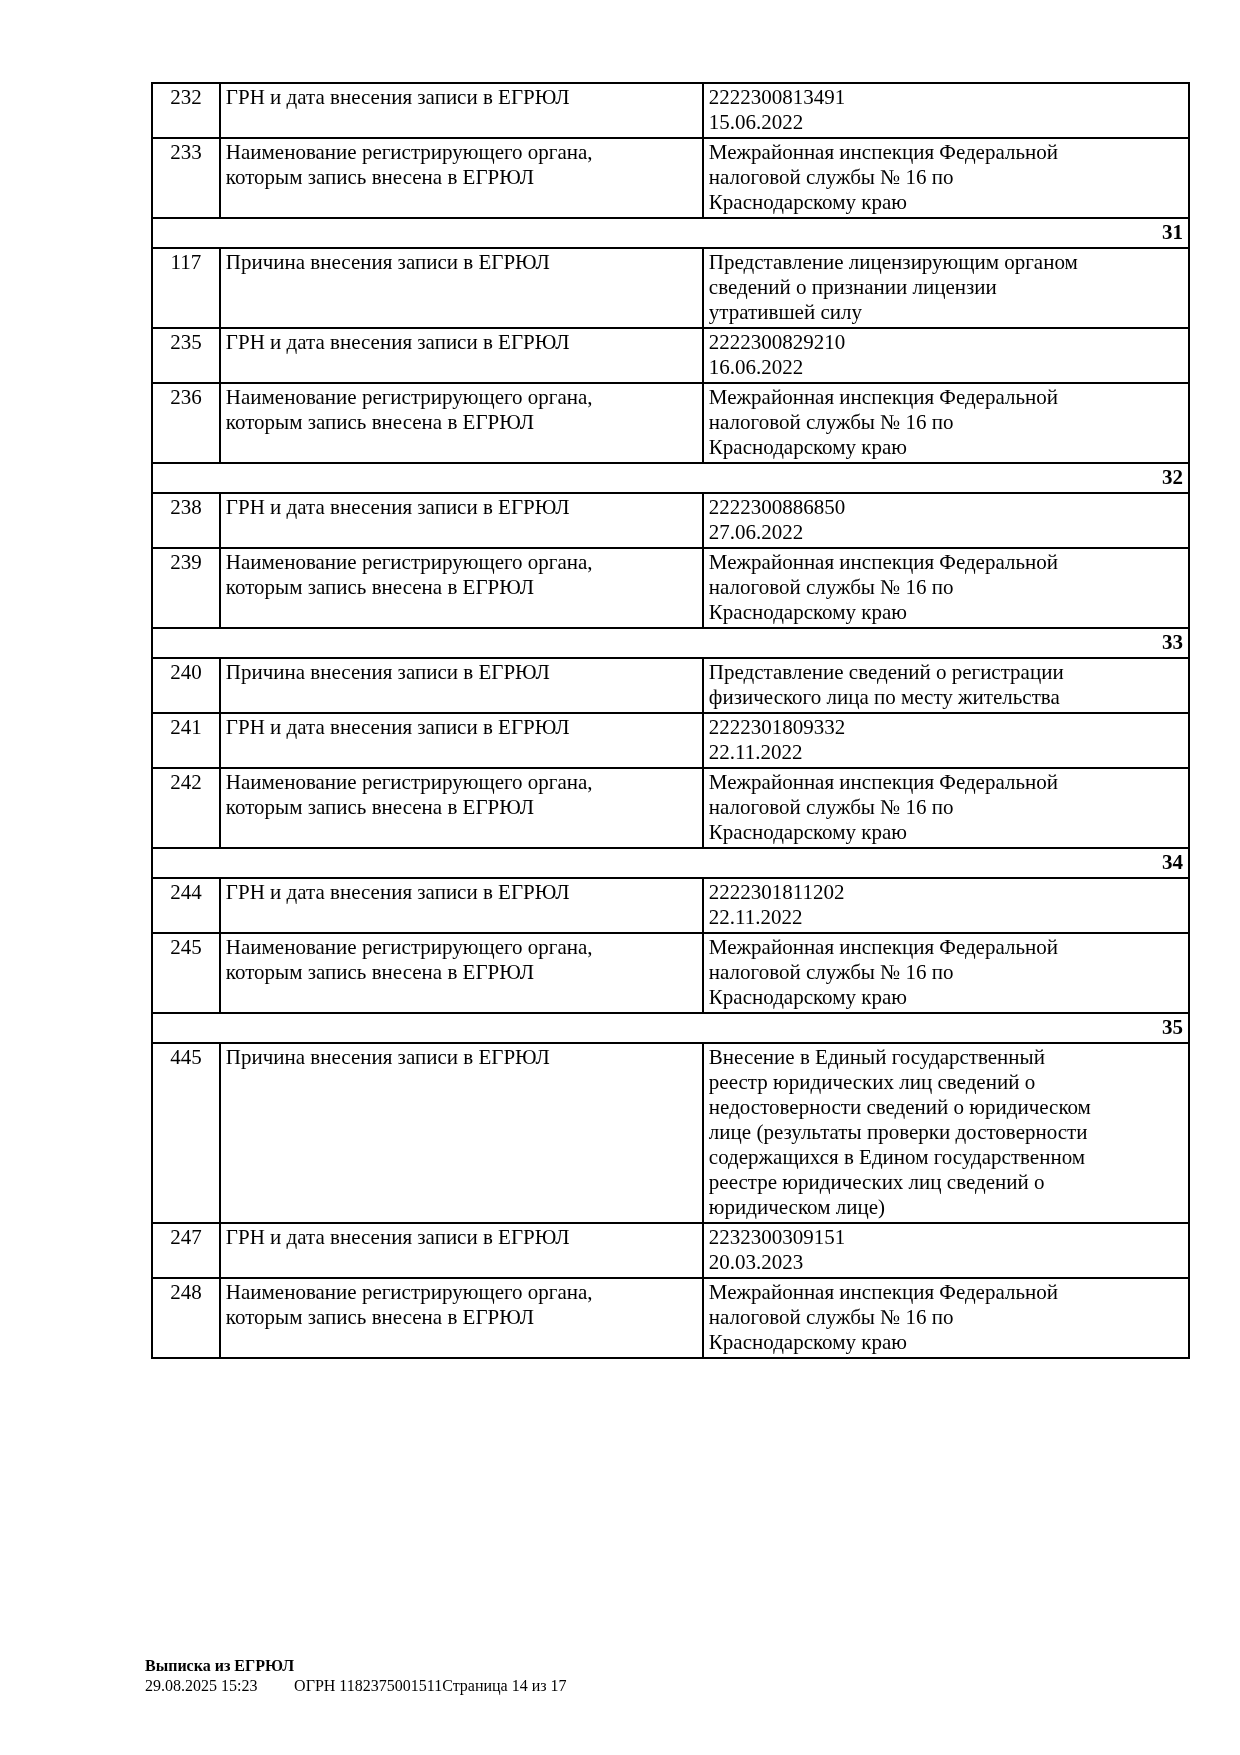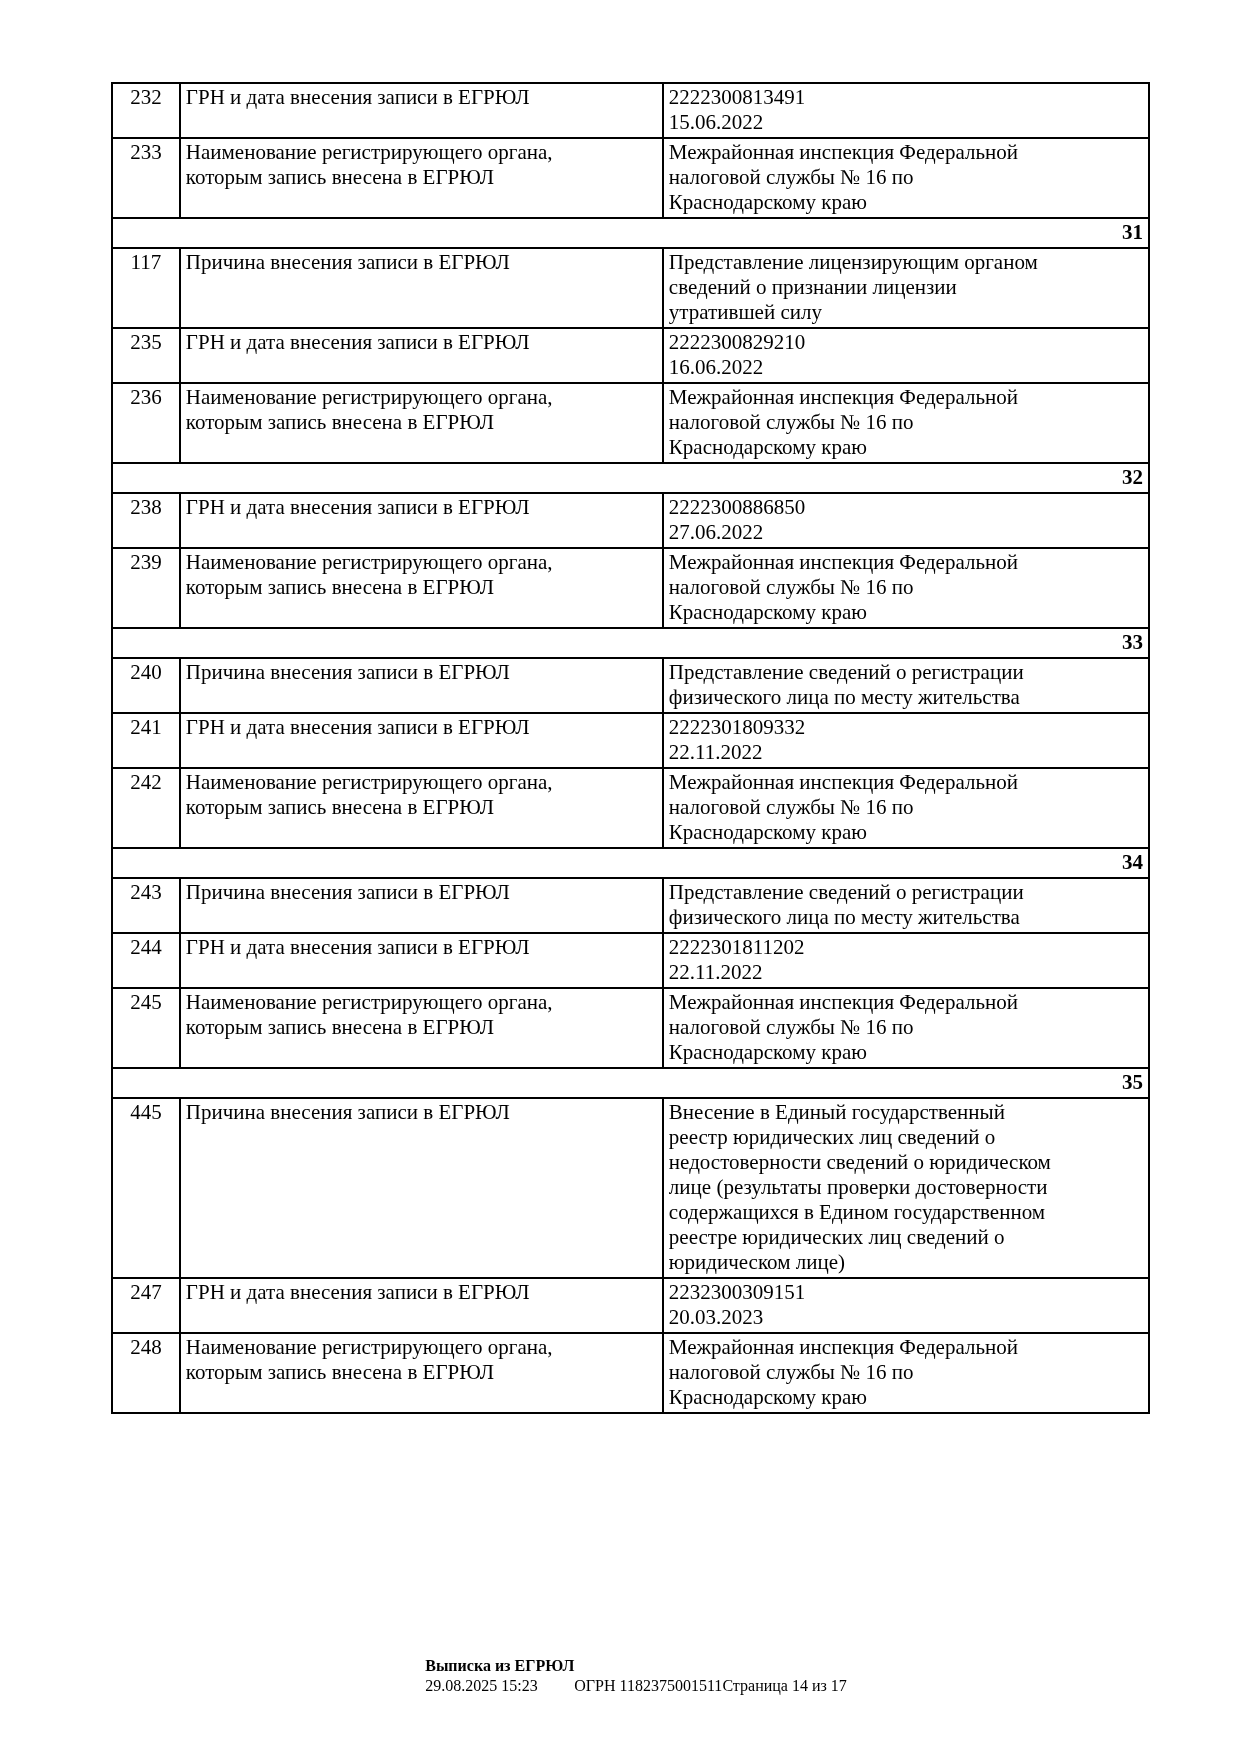--- a/index.html
+++ b/index.html
@@ -10,20 +10,21 @@
   body {
     width: 1240px;
     height: 1755px;
     position: relative;
     font-family: "Liberation Serif", "DejaVu Serif", serif;
     color: #000000;
   }
   .page {
     position: absolute;
     inset: 0;
+    margin-left: 40px;
   }
   table.egrul {
     position: absolute;
     left: 111px;
     top: 82px;
     width: 1039px;
     border-collapse: collapse;
     table-layout: fixed;
     font-size: 21px;
     line-height: 25px;
@@ -51,21 +52,21 @@
     font-weight: bold;
     padding-top: 1px;
     padding-bottom: 2px;
   }
   .footer {
     position: absolute;
     left: 105px;
     right: 73px;
     top: 1656px;
     display: flex;
-    justify-content: center;
+    justify-content: flex-start;
     align-items: flex-end;
     font-size: 16px;
     line-height: 20px;
   }
   .f-title { font-weight: bold; }
   .f-center, .f-right { white-space: nowrap; }
 </style>
 </head>
 <body>
 
@@ -167,26 +168,20 @@
 которым запись внесена в ЕГРЮЛ</td>
     <td class="value">Межрайонная инспекция Федеральной
 налоговой службы № 16 по
 Краснодарскому краю</td>
   </tr>
 
   <tr>
     <td class="section" colspan="3">34</td>
   </tr>
 
-  <tr>
-    <td class="num">243</td>
-    <td class="label">Причина внесения записи в ЕГРЮЛ</td>
-    <td class="value">Представление сведений о регистрации
-физического лица по месту жительства</td>
-  </tr>
 
   <tr>
     <td class="num">244</td>
     <td class="label">ГРН и дата внесения записи в ЕГРЮЛ</td>
     <td class="value">2222301811202
 22.11.2022</td>
   </tr>
 
   <tr>
     <td class="num">245</td>

